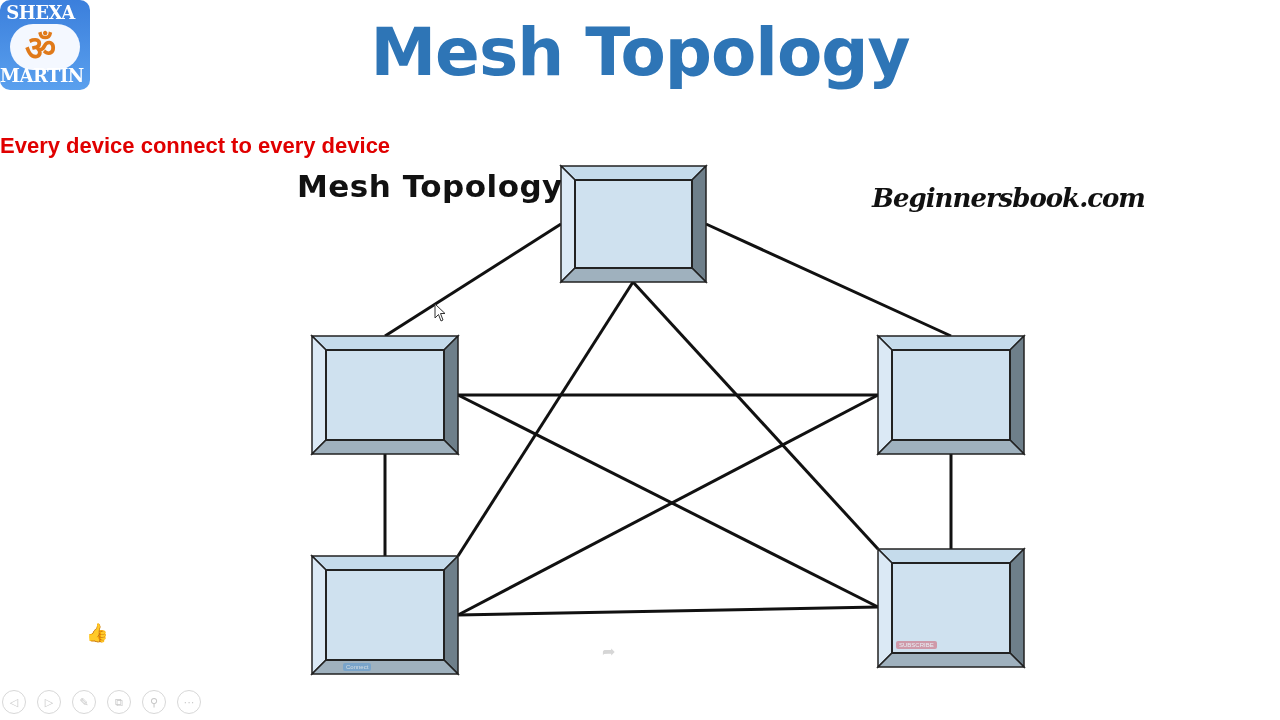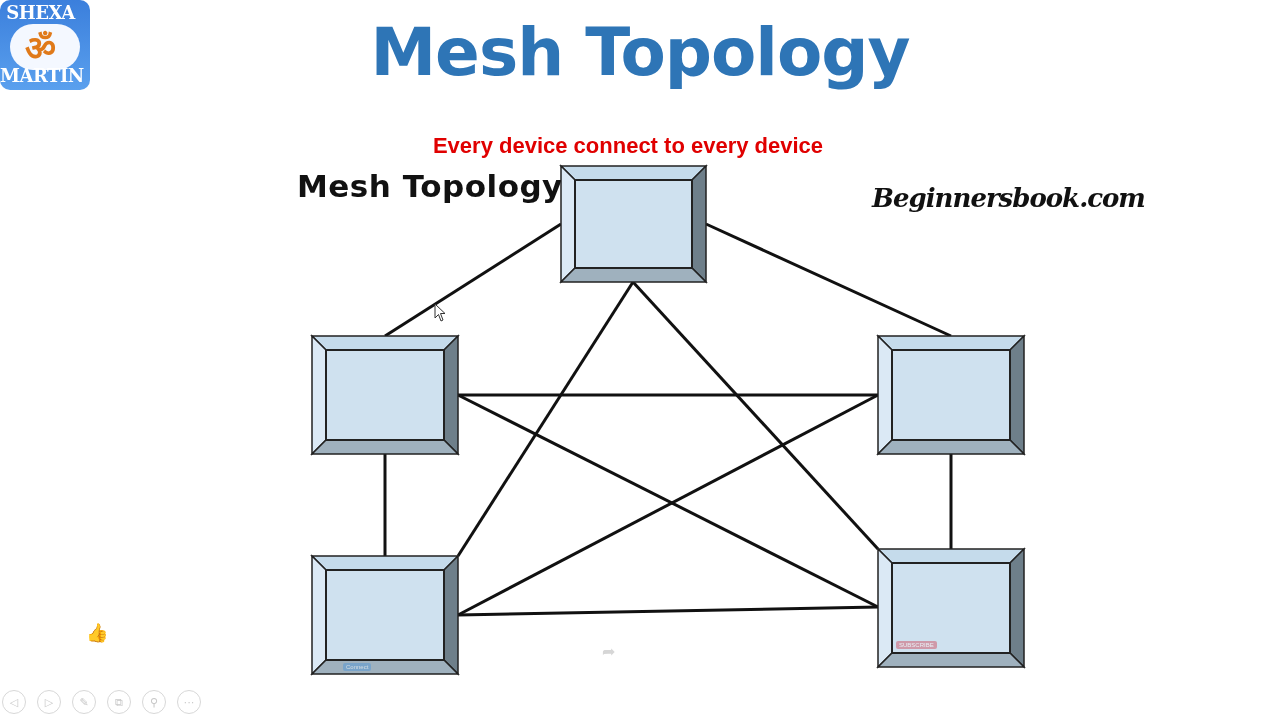--- a/index.html
+++ b/index.html
@@ -5,21 +5,21 @@
   html, body { margin:0; padding:0; background:#ffffff; }
   body { width:1280px; height:720px; position:relative; overflow:hidden; font-family:"Liberation Sans", sans-serif; }
   .logo { position:absolute; left:0; top:0; width:90px; height:90px; border-radius:10px;
           background:linear-gradient(#3b7fdc,#5aa0ee); overflow:hidden; }
   .logo .cloud { position:absolute; left:10px; top:24px; width:70px; height:46px; background:#f4f8ff; border-radius:30px; }
   .logo .t1, .logo .t2 { position:absolute; left:0; width:81px; text-align:center; color:#fff;
           font-family:"DejaVu Serif", serif; font-weight:bold; font-size:18px; letter-spacing:-0.5px; }
   .logo .t1 { top:2px; } .logo .t2 { top:65px; }
   .logo .om { position:absolute; left:25px; top:24px; font-size:34px; color:#e07a1a; font-family:"DejaVu Serif", serif; font-weight:bold; }
   .title { position:absolute; left:0; width:1280px; top:14px; text-align:center; font-size:66px; font-weight:bold; color:#2e75b6; font-family:"DejaVu Sans", sans-serif; letter-spacing:-1px; }
-  .subtitle { position:absolute; left:0; width:1256px; top:133px; text-align:center; color:#e00000; font-size:22px; font-weight:bold; }
+  .subtitle { position:absolute; left:0; width:1256px; top:133px; color:#e00000; font-size:22px; font-weight:bold; }
   .inner-title { position:absolute; left:297px; top:168px; font-size:31px; font-weight:bold; color:#111; font-family:"DejaVu Sans", sans-serif; letter-spacing:0.5px; }
   .brand { position:absolute; left:872px; top:183px; font-size:26px; font-style:italic; font-weight:bold; color:#111; font-family:"DejaVu Serif", serif; letter-spacing:-1px; }
   svg.diagram { position:absolute; left:0; top:0; }
   .controls { position:absolute; left:2px; top:690px; display:flex; gap:11px; }
   .ctrl { width:24px; height:24px; border:1px solid #d8d8d8; border-radius:50%; color:#c8c8c8; font-size:11px; display:flex; align-items:center; justify-content:center; box-sizing:border-box; }
   .like { position:absolute; left:86px; top:622px; font-size:18px; color:#f2a6a6; }
   .share { position:absolute; left:602px; top:642px; font-size:16px; color:#d6d6d6; }
   .cursor { position:absolute; left:434px; top:303px; }
   .overlay-btn { position:absolute; font-size:6px; color:#fff; border-radius:2px; padding:1px 3px; opacity:.55; }
 </style>

